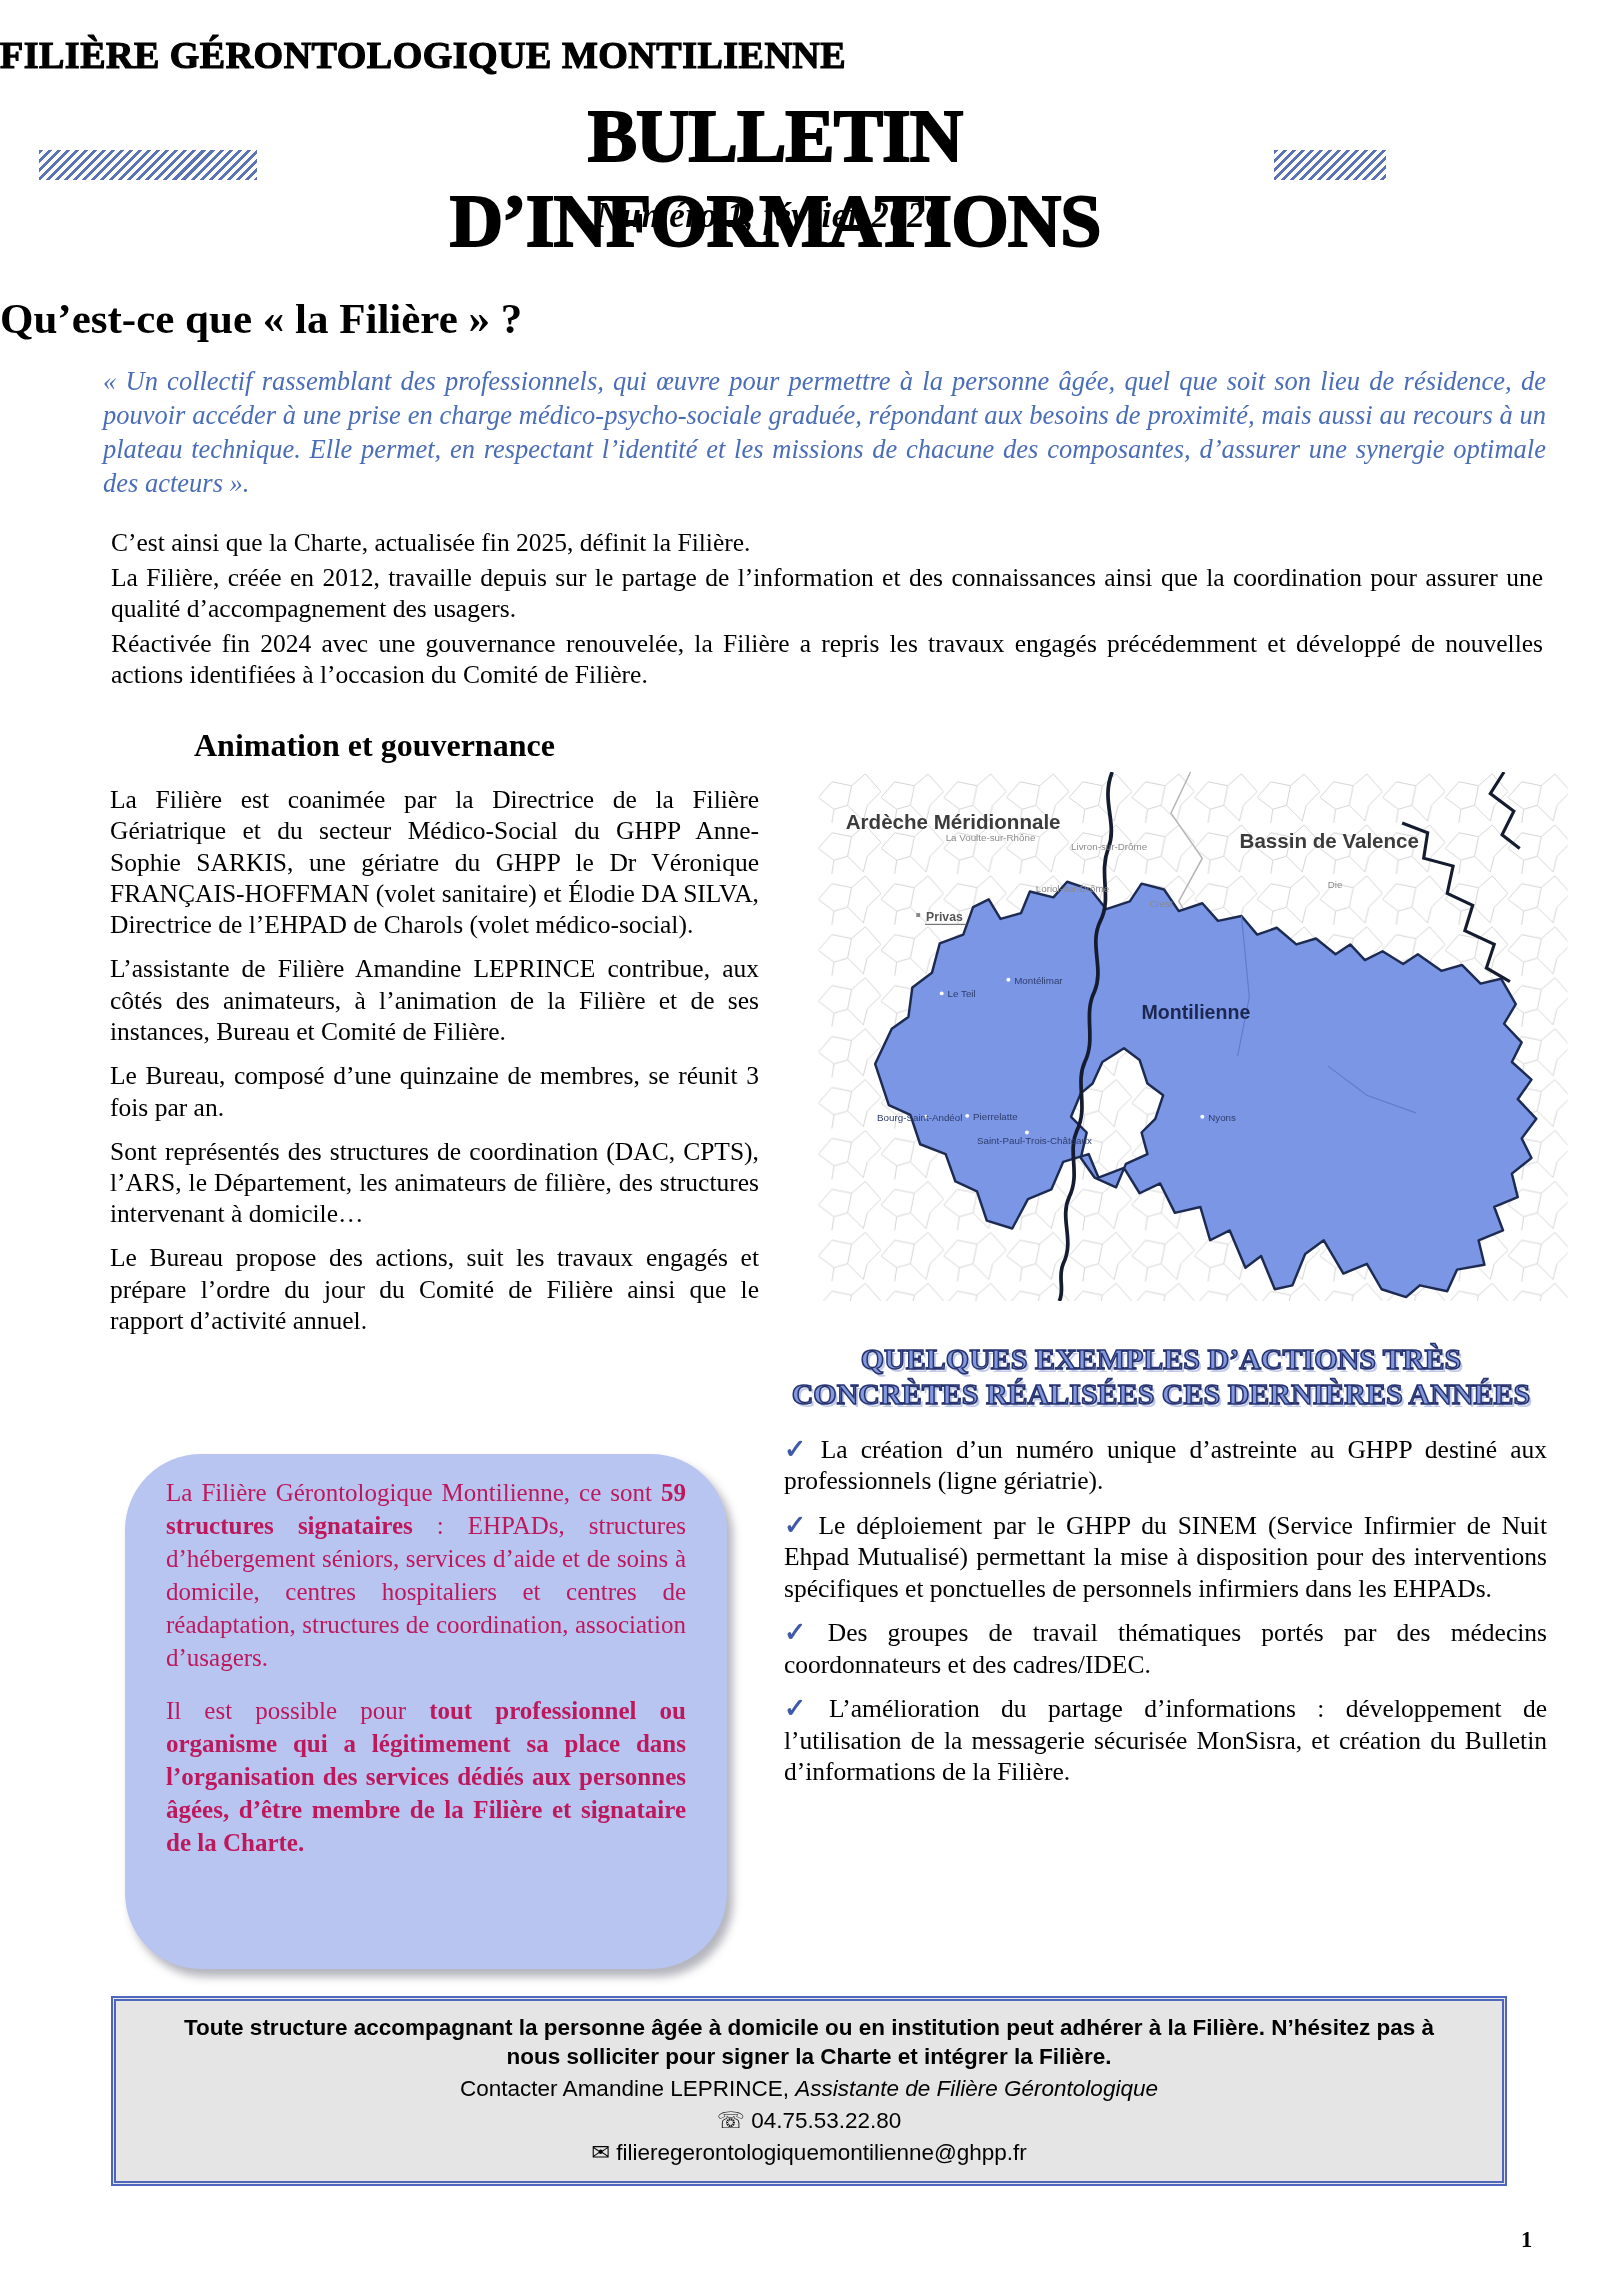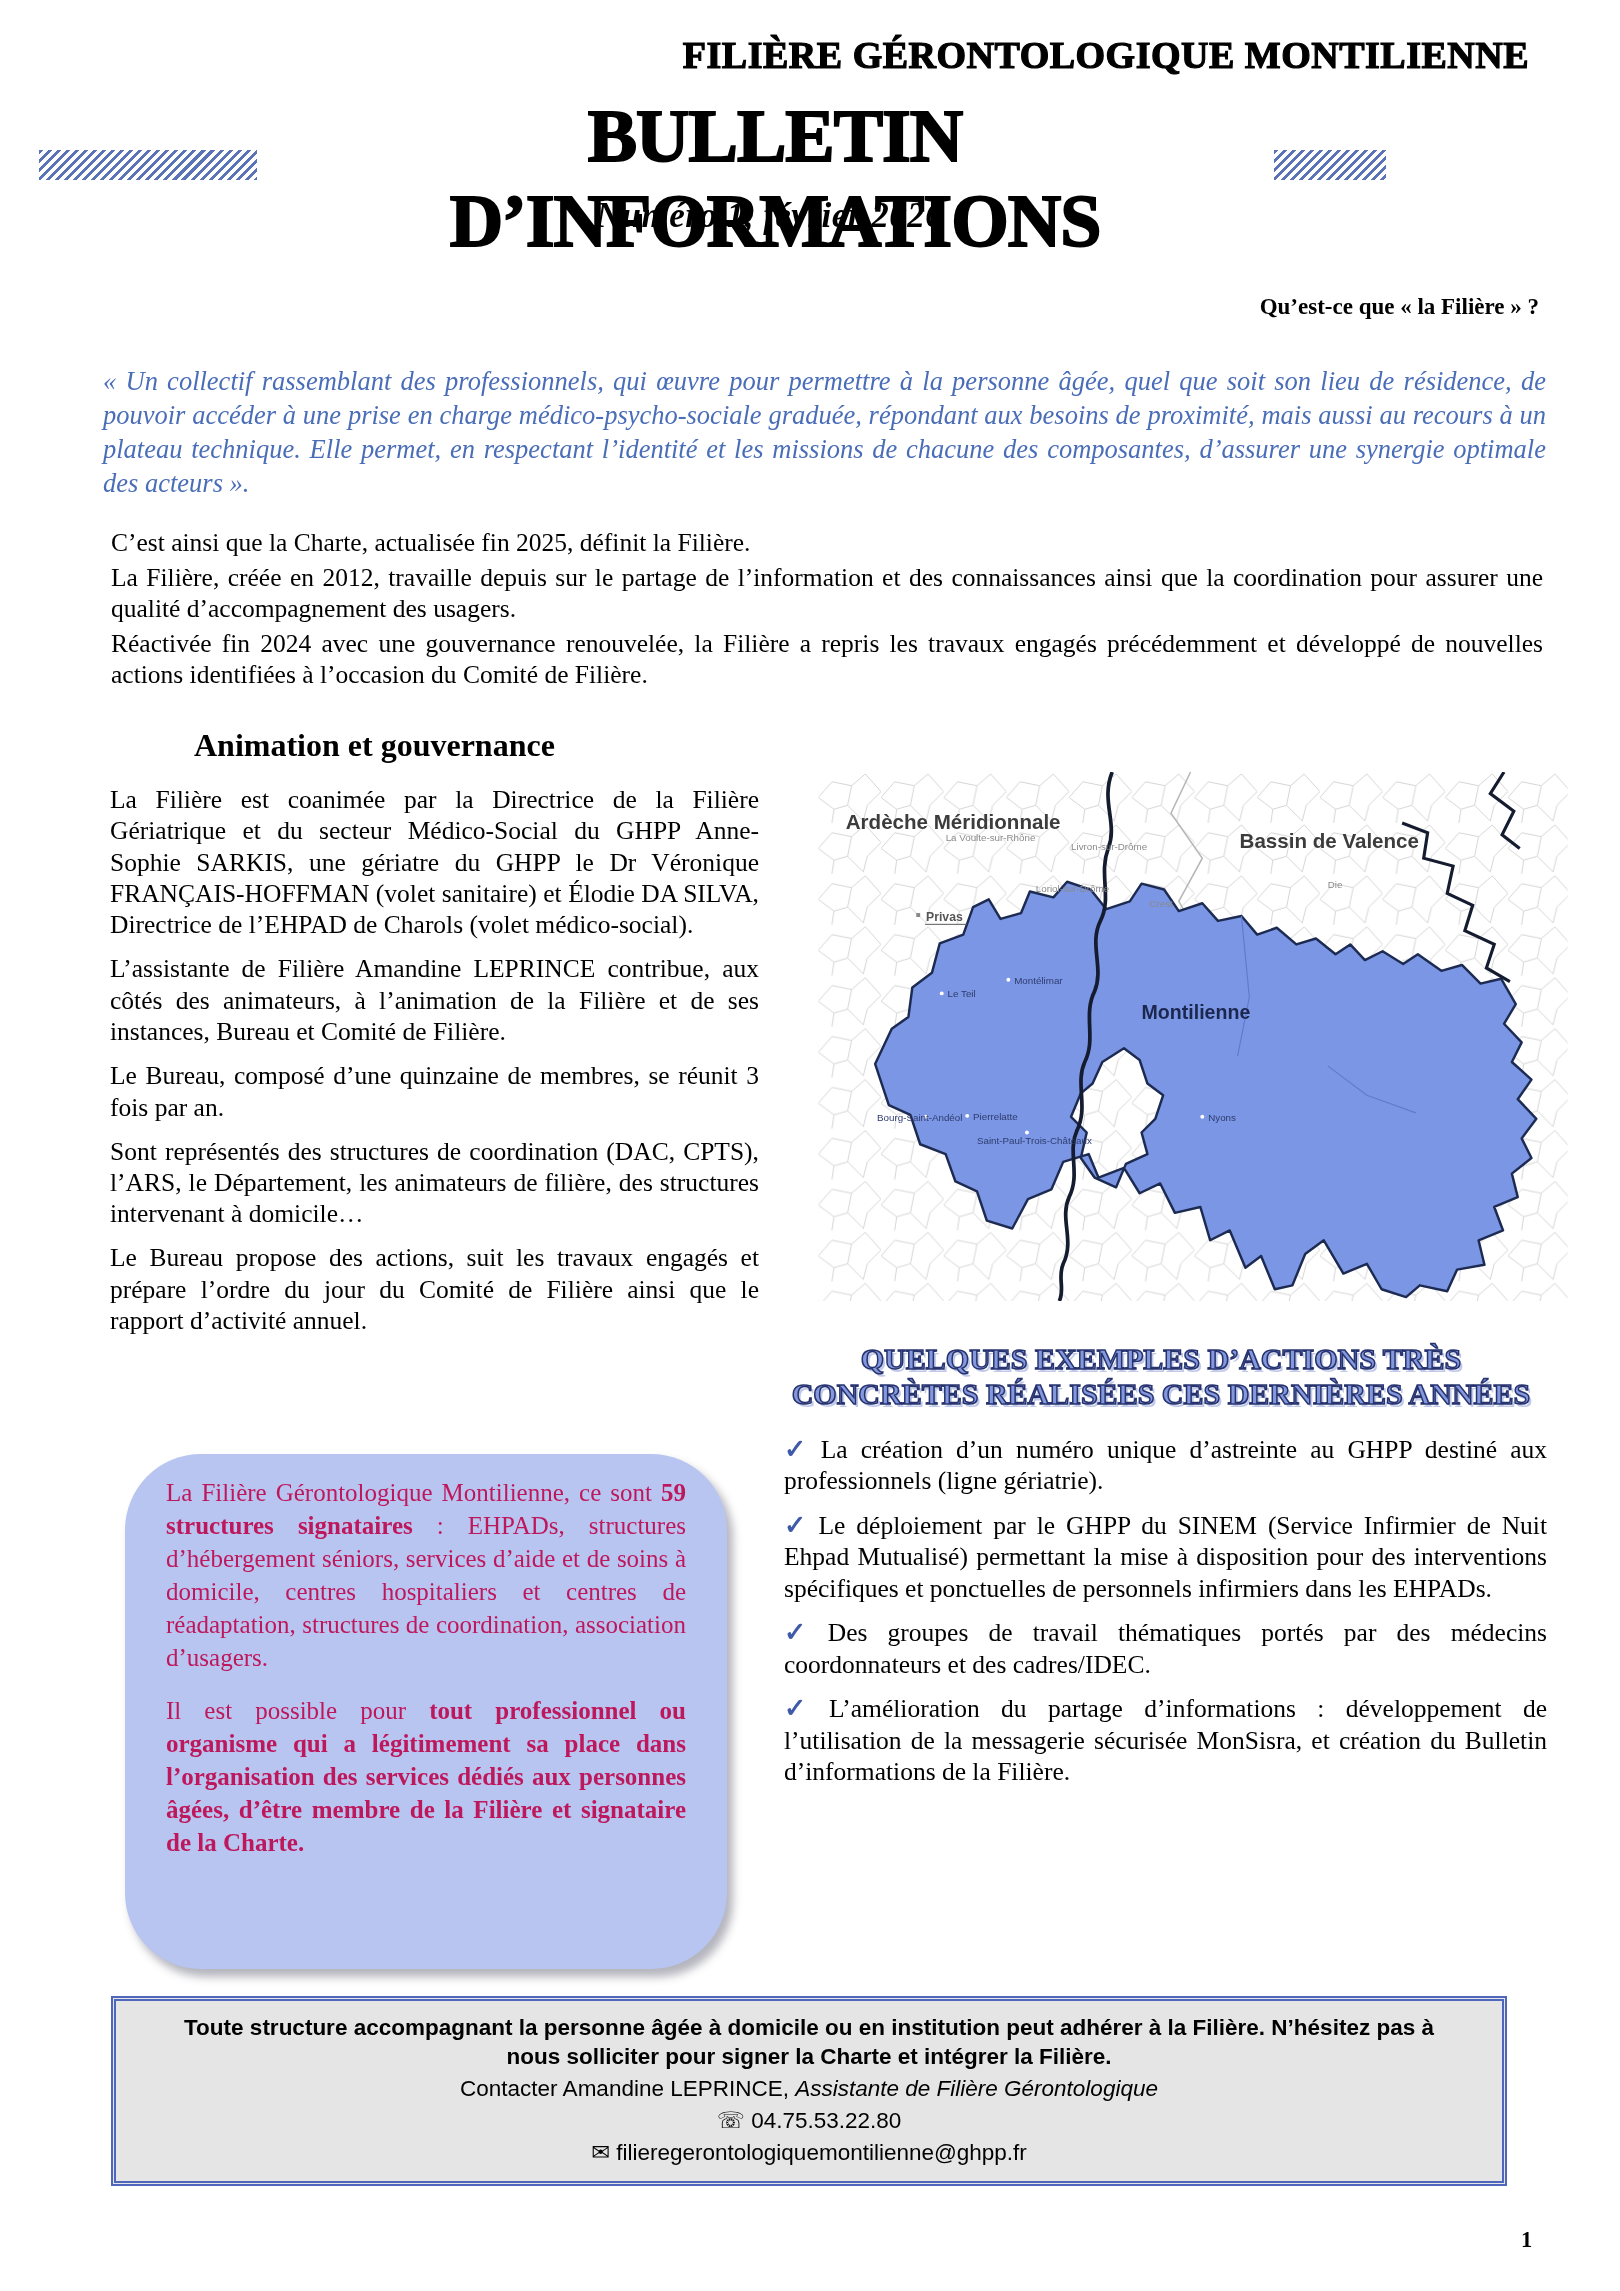--- a/index.html
+++ b/index.html
@@ -3,43 +3,43 @@
 <meta charset="utf-8">
 <style>
   html,body { margin:0; padding:0; background:#888; }
   #page {
     position:relative; width:1620px; height:2292px; background:#ffffff;
     margin:0 auto; overflow:hidden;
     font-family:"Liberation Serif", serif; color:#000;
   }
   
   .org-title {
-    position:absolute; top:33px; left:0; width:1529px; text-align:right;
+    position:absolute; top:33px; left:0; width:1529px; text-align:left;
     font-size:38px; font-weight:bold; letter-spacing:0.5px;
     -webkit-text-stroke:1.2px #000;
   }
   .main-title {
     position:absolute; top:94px; left:270px; width:1010px; text-align:center;
     font-size:74px; font-weight:bold; letter-spacing:-1px;
     -webkit-text-stroke:2px #000;
   }
   .hatch {
     position:absolute; height:30px; top:150px;
     background:repeating-linear-gradient(135deg,#5b74b8 0,#5b74b8 2.9px,#ffffff 2.9px,#ffffff 6.4px);
   }
   .hatch-left  { left:39px;  width:218px; }
   .hatch-right { left:1274px; width:112px; }
   .issue-line {
     position:absolute; top:196px; left:0; width:1539px; text-align:center;
     font-size:35px; font-style:italic; font-weight:bold; letter-spacing:0.5px;
   }
   
   .intro-heading {
-    position:absolute; top:294px; left:0; width:1539px; text-align:right;
-    font-size:23px; font-weight:bold;
+    position:absolute; top:294px; left:0; width:1539px; text-align:left;
+    font-size:43px; font-weight:bold;
   }
   .quote {
     position:absolute; top:365px; left:103px; width:1443px;
     font-size:26.5px; font-style:italic; color:#4a6db8;
     text-align:justify; line-height:1.28; font-weight:500;
   }
   .intro-paras {
     position:absolute; top:524px; left:108px; width:1438px;
     font-size:25.5px; text-align:justify; line-height:1.24;
   }

